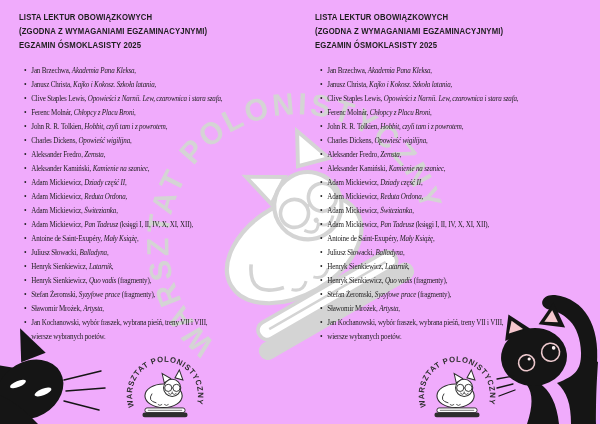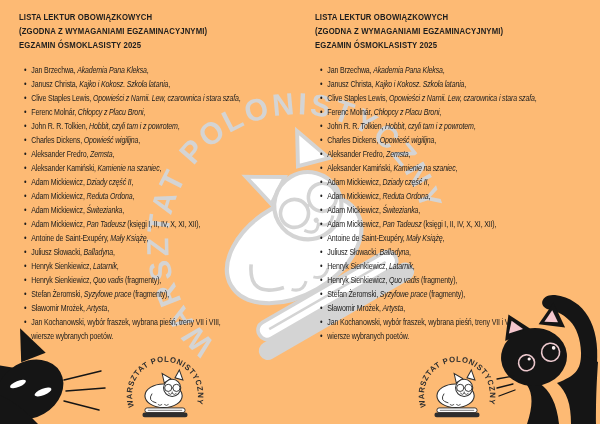--- a/index.html
+++ b/index.html
@@ -1,26 +1,26 @@
 <!DOCTYPE html>
 <html><head>
 <meta charset="utf-8">
 <style>
   html,body{margin:0;padding:0;background:#ffffff;}
   body{width:600px;height:424px;overflow:hidden;font-family:"Liberation Sans",sans-serif;}
-  .sheet{position:relative;width:600px;height:424px;background:#fdba74;}
+  .sheet{position:relative;width:600px;height:424px;background:#f0abfc;}
 
   .half{position:absolute;top:10px;width:292px;z-index:2;color:#1d1d1d;}
   .half-left{left:19px;}
   .half-right{left:315px;}
 
   .hdr{font-weight:700;font-size:9px;line-height:14px;letter-spacing:.15px;
        transform:scaleX(.86);transform-origin:0 0;white-space:nowrap;}
 
-  ul.books{list-style:none;margin:11px 0 0 0;padding:0;}
+  ul.books{list-style:none;margin:11px 0 0 0;padding:0;font-family:Liberation Serif, serif;}
   li.book{position:relative;font-size:8.6px;line-height:14px;letter-spacing:-.2px;
           white-space:nowrap;transform:scaleX(.82);transform-origin:0 0;padding-left:15px;}
   li.book::before{content:"\2022";position:absolute;left:6px;top:0;font-size:9px;}
   .t{font-style:italic;}
 
   .wm{position:absolute;left:110px;top:70px;width:336px;height:280px;z-index:1;
       color:#d4d4d4;transform:rotate(-30deg);}
   .stamp{position:absolute;width:86px;height:72px;z-index:2;color:#2e2e2e;}
   .stamp-left{left:122px;top:349px;}
   .stamp-right{left:414px;top:349px;}

